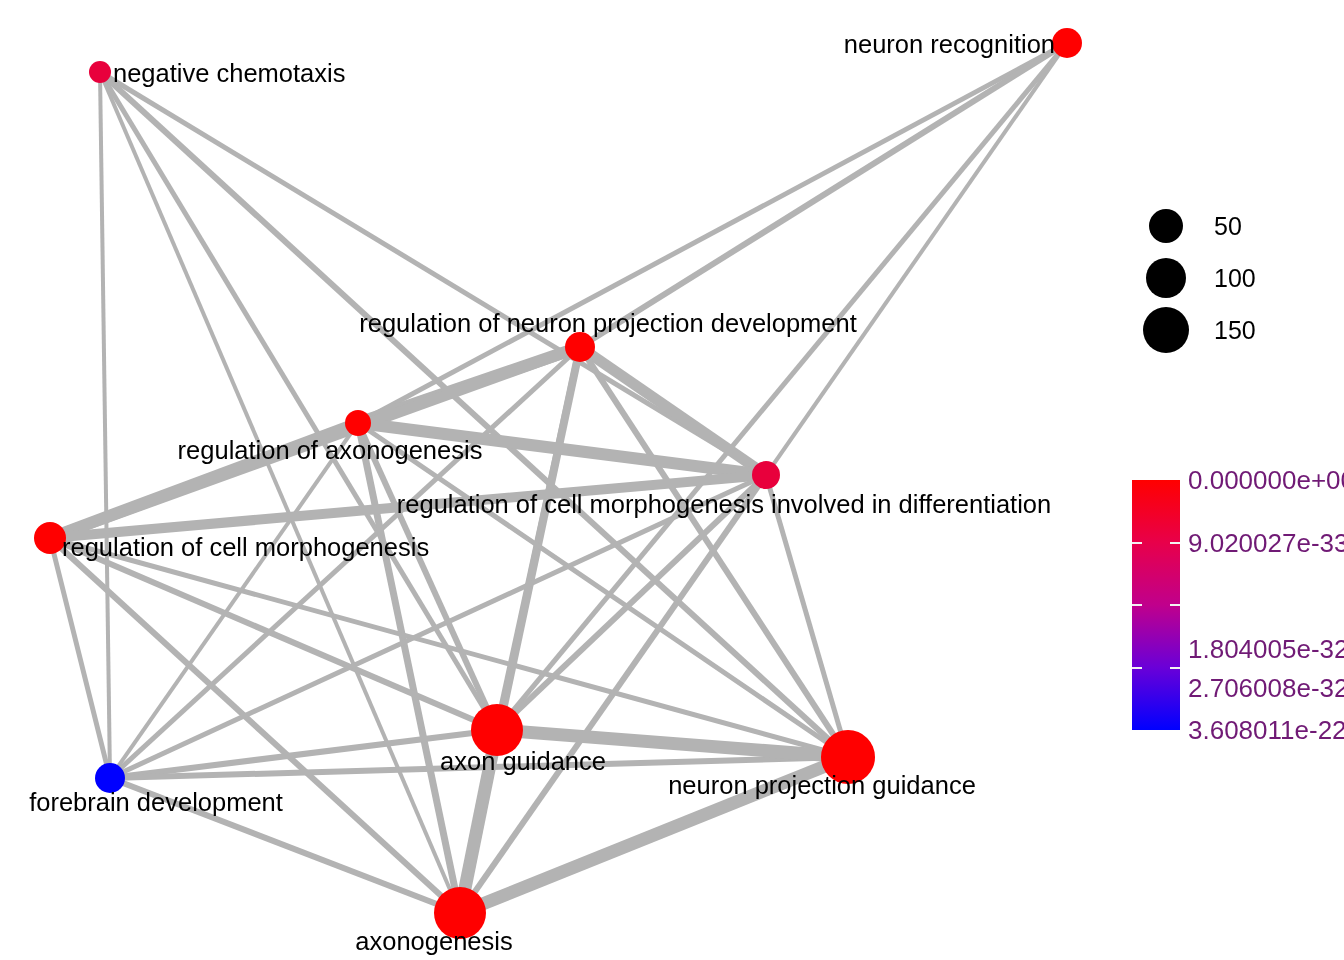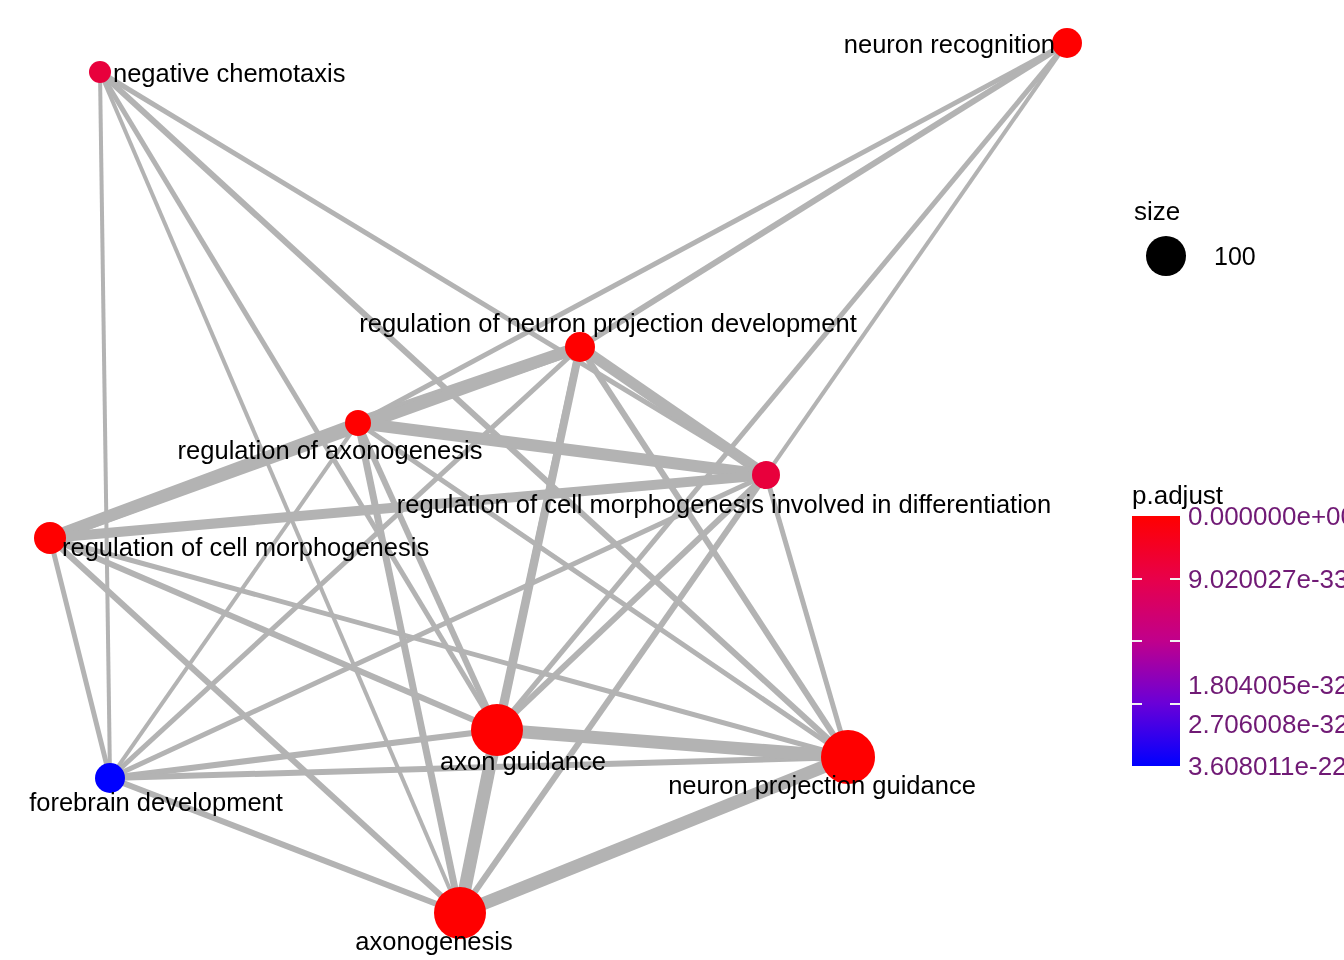--- a/index.html
+++ b/index.html
@@ -186,33 +186,43 @@
         <text x="724" y="513" text-anchor="middle" class="node-label">regulation of cell morphogenesis involved in differentiation</text>
         <text x="62" y="556" text-anchor="start" class="node-label">regulation of cell morphogenesis</text>
         <text x="156" y="811" text-anchor="middle" class="node-label">forebrain development</text>
         <text x="523" y="770" text-anchor="middle" class="node-label">axon guidance</text>
         <text x="822" y="794" text-anchor="middle" class="node-label">neuron projection guidance</text>
         <text x="434" y="950" text-anchor="middle" class="node-label">axonogenesis</text>
       </g>
   </svg>
 
   <div class="legend-panel">
-    <div class="legend-title">size</div>
     <div class="size-rows" id="size-rows">
+        <div class="size-row">
+          <div class="size-swatch-cell">
+            <div class="size-dot" style="width: 34px; height: 34px;"></div>
+          </div>
+          <div class="size-label">50</div>
+        </div>
         <div class="size-row">
           <div class="size-swatch-cell">
             <div class="size-dot" style="width: 40px; height: 40px;"></div>
           </div>
           <div class="size-label">100</div>
         </div>
+        <div class="size-row">
+          <div class="size-swatch-cell">
+            <div class="size-dot" style="width: 46px; height: 46px;"></div>
+          </div>
+          <div class="size-label">150</div>
+        </div>
       </div>
   </div>
 
   <div class="padjust-block">
-    <div class="padjust-title">p.adjust</div>
     <div class="colorbar-wrap" id="colorbar-wrap">
       <div class="colorbar" id="colorbar" style="background: linear-gradient(rgb(255, 0, 0) 0%, rgb(232, 0, 74) 25%, rgb(192, 0, 140) 50%, rgb(106, 0, 216) 75%, rgb(0, 0, 255) 100%);"></div>
     <div class="cb-label" style="top: 0px;">0.000000e+00</div>
         <div class="colorbar-tick" style="top: 61.5px;">
           <i class="l"></i>
           <i class="r"></i>
         </div>
         <div class="cb-label" style="top: 62.5px;">9.020027e-33</div>
         <div class="colorbar-tick" style="top: 124px;">
           <i class="l"></i>

